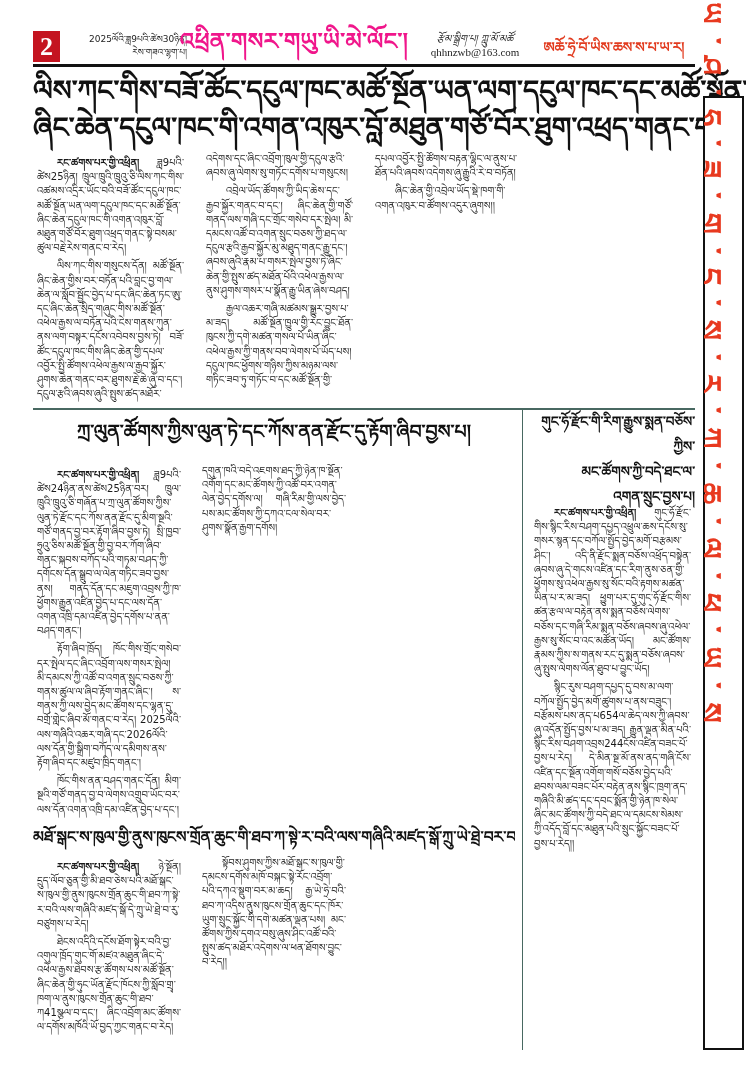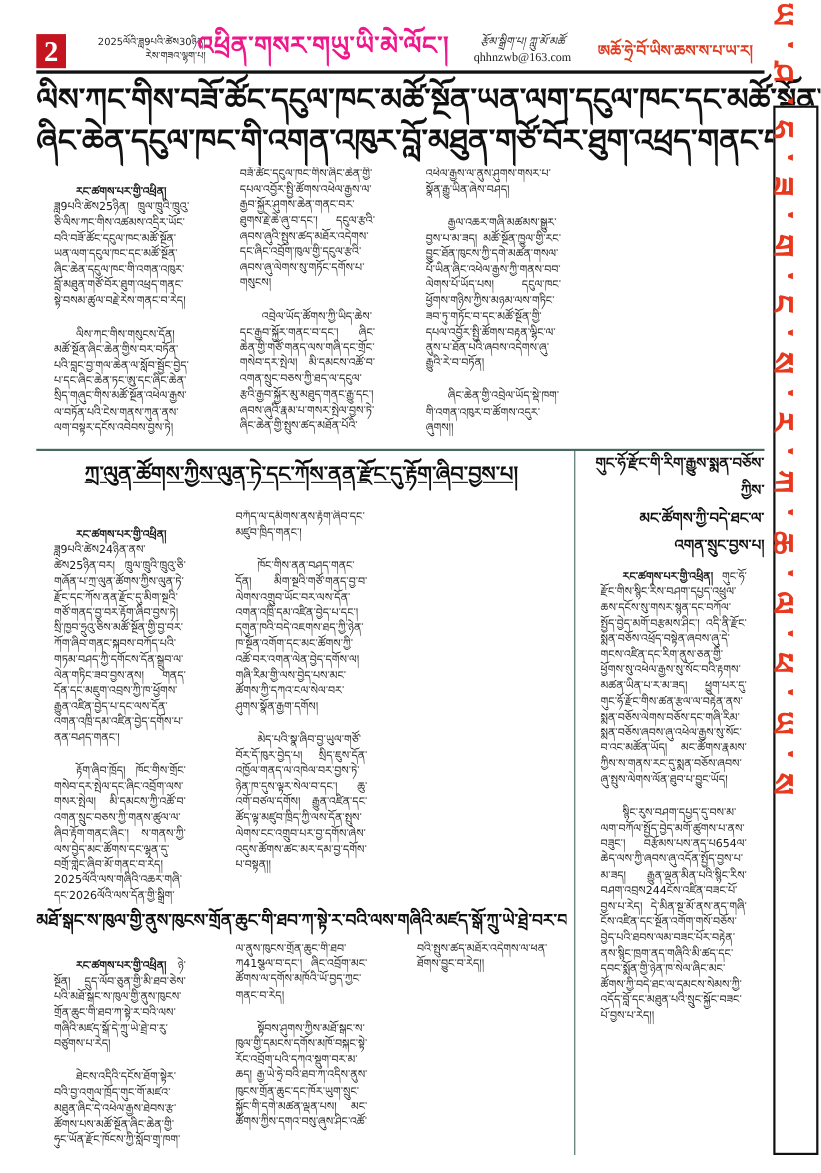--- a/index.html
+++ b/index.html
@@ -28,29 +28,29 @@
   }
   .header-rule{position:absolute;left:33px;top:64px;width:662px;height:3px;background:#111;}
   
   .a1-headline{position:absolute;left:33px;top:72px;width:662px;text-align:center;font-weight:bold;color:#111;}
   .a1-headline .hl-line{font-size:28px;line-height:37px;white-space:nowrap;}
   .a1-body{
     position:absolute;left:33px;top:152px;width:662px;height:252px;overflow:hidden;
     column-count:4;column-gap:14px;column-fill:auto;
     font-size:10px;line-height:14.2px;text-align:justify;
   }
-  .para{margin:16px;text-indent:2em;}
+  .para{margin:4px;text-indent:2em;}
   .para b{font-weight:bold;}
   
   .mid-rule{position:absolute;left:33px;top:408px;width:662px;height:2px;background:#486861;}
   .vert-rule{position:absolute;left:522px;top:410px;width:1px;height:640px;background:#486861;}
   
   .a2-headline{
     position:absolute;left:33px;top:416px;width:482px;text-align:center;font-weight:bold;
-    font-size:19px;line-height:30px;color:#111;white-space:nowrap;overflow:hidden;text-decoration:underline;
+    font-size:19px;line-height:30px;color:#111;white-space:nowrap;overflow:hidden;
   }
   .a2-body{
     position:absolute;left:33px;top:464px;width:482px;height:364px;overflow:hidden;
     column-count:3;column-gap:13px;column-fill:auto;
     font-size:10px;line-height:14.2px;text-align:justify;
   }
   
   .a4-headline{
     position:absolute;left:33px;top:824px;width:482px;text-align:center;font-weight:bold;
     font-size:15.5px;line-height:26px;color:#111;white-space:nowrap;overflow:hidden;
@@ -112,21 +112,20 @@
     </div>
 
   <div class="mid-rule"></div>
   <div class="vert-rule"></div>
 
   <div class="a2-headline">ཀྲ་ལུན་ཚོགས་ཀྱིས་ལུན་ཏེ་དང་ཀོས་ནན་རྫོང་དུ་རྟོག་ཞིབ་བྱས་པ།</div>
   <div class="a2-body">
       <p class="para"><b>རང་ཚགས་པར་གྱི་འཕྲིན། </b>ཟླ9པའི་ཚེས24ཉིན་ནས་ཚེས25ཉིན་བར། ཁྲུལ་ཁྲུའི་ཁྲུའུ་ཅི་གཞོན་པ་ཀྲ་ལུན་ཚོགས་ཀྱིས་ལུན་ཏེ་རྫོང་དང་ཀོས་ནན་རྫོང་དུ་མིག་སྔའི་གཙོ་གནད་བྱ་བར་རྟོག་ཞིབ་བྱས་ཏེ། སྲི་ཁྱབ་ཧྲུའུ་ཅིས་མཚོ་སྔོན་གྱི་བྱ་བར་ཀོག་ཞིབ་གནང་སྐབས་བཀོད་པའི་གཏམ་བཤད་ཀྱི་དགོངས་དོན་སྒྲུབ་ལ་ལེན་གཏིང་ཟབ་བྱས་ནས། གནད་དོན་དང་མཇུག་འབྲས་ཀྱི་ཁ་ཕྱོགས་རྒྱུན་འཛིན་བྱེད་པ་དང་ལས་དོན་འགན་འཁྲི་དམ་འཛིན་བྱེད་དགོས་པ་ནན་བཤད་གནང་།</p>
       <p class="para">རྟོག་ཞིབ་ཁྲོད། ཁོང་གིས་གྲོང་གསེབ་དར་སྤེལ་དང་ཞིང་འབྲོག་ལས་གསར་སྤེལ། མི་དམངས་ཀྱི་འཚོ་བ་འགན་སྲུང་བཅས་ཀྱི་གནས་ཚུལ་ལ་ཞིབ་རྟོག་གནང་ཞིང་། ས་གནས་ཀྱི་ལས་བྱེད་མང་ཚོགས་དང་ལྷན་དུ་བགྲོ་གླེང་ཞིབ་མོ་གནང་བ་རེད། 2025ལོའི་ལས་གཞིའི་འཆར་གཞི་དང་2026ལོའི་ལས་དོན་གྱི་སྒྲིག་བཀོད་ལ་དམིགས་ནས་རྟོག་ཞིབ་དང་མཛུབ་ཁྲིད་གནང་།</p>
       <p class="para">ཁོང་གིས་ནན་བཤད་གནང་དོན། མིག་སྔའི་གཙོ་གནད་བྱ་བ་ལེགས་འགྲུབ་ཡོང་བར་ལས་དོན་འགན་འཁྲི་དམ་འཛིན་བྱེད་པ་དང་། དགུན་ཁའི་བདེ་འཇགས་ཐད་ཀྱི་ཉེན་ཁ་སྔོན་འགོག་དང་མང་ཚོགས་ཀྱི་འཚོ་བར་འགན་ལེན་བྱེད་དགོས་ལ། གཞི་རིམ་གྱི་ལས་བྱེད་པས་མང་ཚོགས་ཀྱི་དཀའ་ངལ་སེལ་བར་ཤུགས་སྣོན་རྒྱག་དགོས།</p>
-      <p class="para">མེད་པའི་སྣ་ཞིབ་བྱ་ཡུལ་གཙོ་བོར་དོ་ཁུར་བྱེད་པ། སྲིད་ཇུས་དོན་འཁྱོལ་གནད་ལ་འཁེལ་བར་བྱས་ཏེ་ཉེན་ཁ་དུས་ལྟར་སེལ་བ་དང་། ཆུ་འགོ་བཙལ་དགོས། རྒྱུན་འཛིན་དང་ཚོད་ལྟ་མཛུབ་ཁྲིད་ཀྱི་ལས་དོན་སྤུས་ལེགས་ངང་འགྲུབ་པར་བྱ་དགོས་ཞེས་འདུས་ཚོགས་ཚང་མར་དམ་བྱ་དགོས་པ་བསྟན།།</p>
     </div>
 
   <div class="a3-headline">
     <div>གུང་ཧོ་རྫོང་གི་རིག་རྒྱུས་སྨན་བཅོས་ཀྱིས་</div>
     <div>མང་ཚོགས་ཀྱི་བདེ་ཐང་ལ་</div>
     <div>འགན་སྲུང་བྱས་པ།</div>
   </div>
   <div class="a3-body">
       <p class="para"><b>རང་ཚགས་པར་གྱི་འཕྲིན། </b>གུང་ཧོ་རྫོང་གིས་སྙིང་རིས་བཤག་དཔྱད་འཕྲུལ་ཆས་དངོས་སུ་གསར་སྙན་དང་བཀོལ་སྤྱོད་བྱེད་མགོ་བརྩམས་ཤིང་། འདི་ནི་རྫོང་སྨན་བཅོས་འཕྲོད་བསྟེན་ཞབས་ཞུ་དེ་གངས་འཛིན་དང་རིག་ནུས་ཅན་གྱི་ཕྱོགས་སུ་འཕེལ་རྒྱས་སུ་སོང་བའི་རྟགས་མཚན་ཡིན་པ་ར་མ་ཟད། ཕྱུག་པར་དུ་གུང་ཧོ་རྫོང་གིས་ཚན་རྩལ་ལ་བརྟེན་ནས་སྨན་བཅོས་ལེགས་བཅོས་དང་གཞི་རིམ་སྨན་བཅོས་ཞབས་ཞུ་འཕེལ་རྒྱས་སུ་སོང་བ་འང་མཚོན་ཡོད། མང་ཚོགས་རྣམས་ཀྱིས་ས་གནས་རང་དུ་སྨན་བཅོས་ཞབས་ཞུ་སྤུས་ལེགས་ལོན་ཐུབ་པ་བྱུང་ཡོད།</p>
       <p class="para">སྙིང་རུས་བཤག་དཔྱད་དུ་བས་མ་ལག་བཀོལ་སྤྱོད་བྱེད་མགོ་ཚུགས་པ་ནས་བཟུང་། བརྩོམས་པས་ནད་པ654ལ་ཆེད་ལས་ཀྱི་ཞབས་ཞུ་འདོན་སྤྱོད་བྱས་པ་མ་ཟད། རྒྱུན་ལྡན་མིན་པའི་སྙིང་རིས་བཤག་འབྲས244ངོས་འཛིན་བཟང་པོ་བྱས་པ་རེད། དེ་མིན་སྔ་མོ་ནས་ནད་གཞི་ངོས་འཛིན་དང་སྔོན་འགོག་གསོ་བཅོས་བྱེད་པའི་ཐབས་ལམ་བཟང་པོར་བརྟེན་ནས་སྙིང་ཁྲག་ནད་གཞིའི་མི་ཚད་དང་དབང་སྨོན་གྱི་ཉེན་ཁ་སེལ་ཞིང་མང་ཚོགས་ཀྱི་བདེ་ཐང་ལ་དམངས་སེམས་ཀྱི་འདོད་བློ་དང་མཐུན་པའི་སྲུང་སྐྱོང་བཟང་པོ་བྱས་པ་རེད།།</p>

